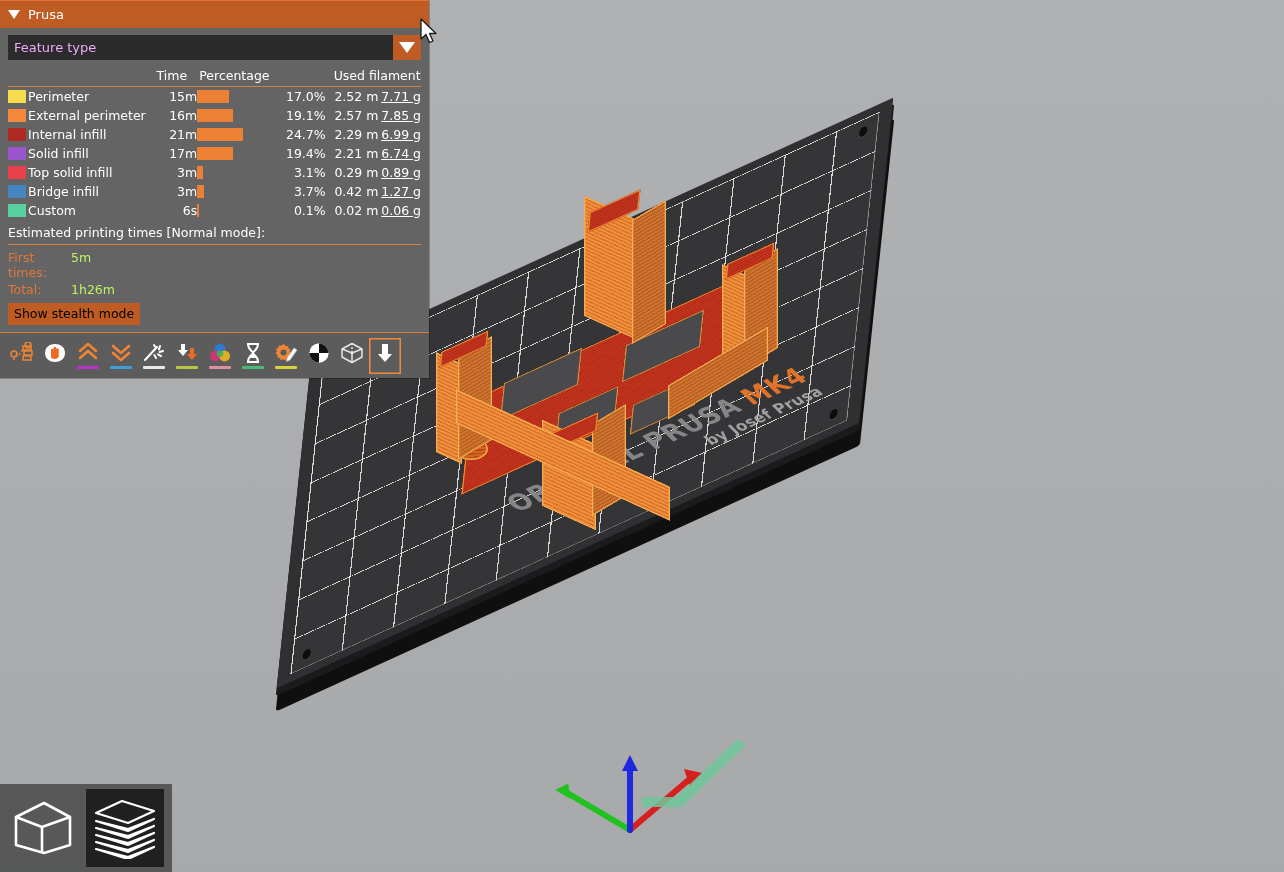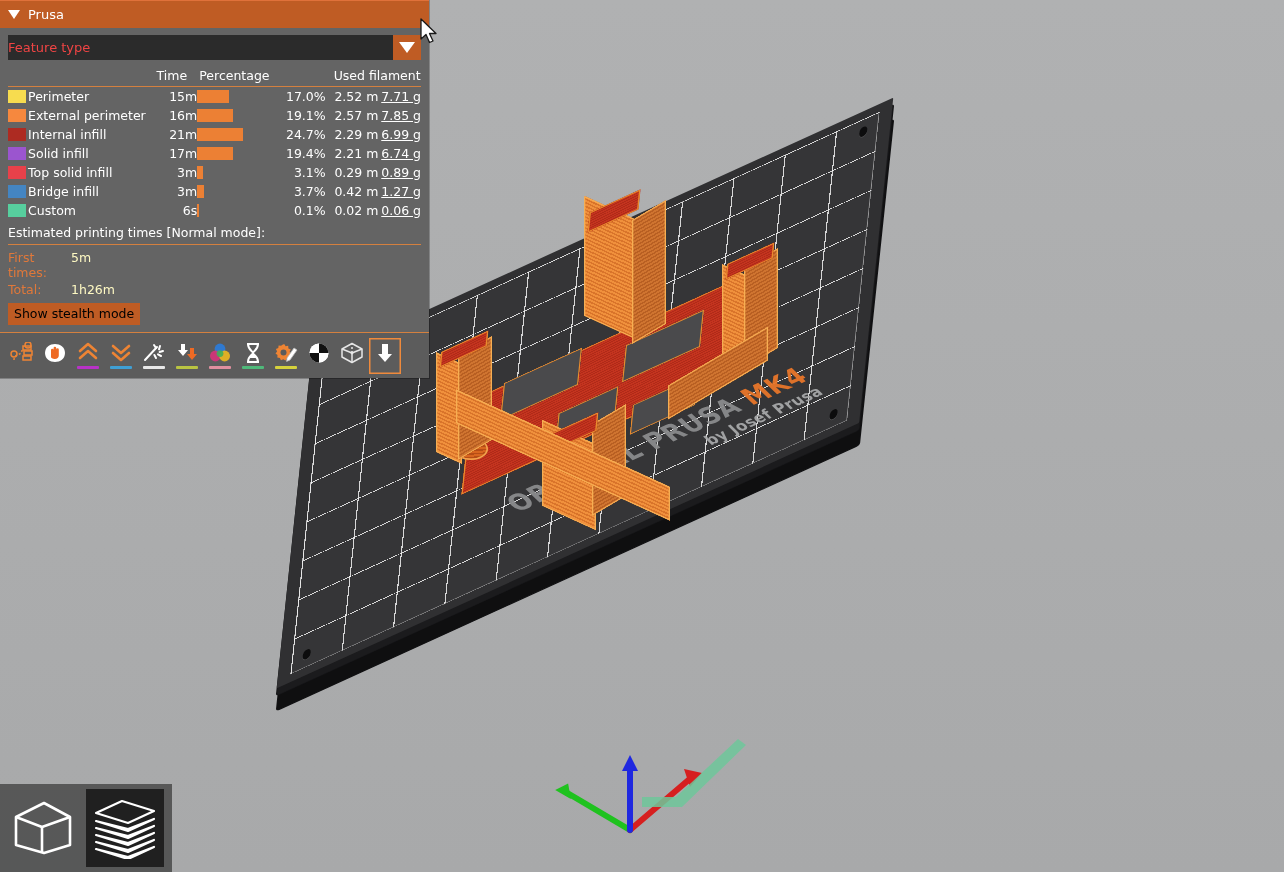--- a/index.html
+++ b/index.html
@@ -89,21 +89,21 @@
   .lg-title .tri{
     width:0;height:0;border-left:6px solid transparent;border-right:6px solid transparent;
     border-top:9px solid #ffffff;
   }
   .lg-body{padding:7px 8px 0 8px;}
 
   .lg-select{
     position:relative;height:25px;background:#2b2b2b;display:flex;align-items:center;
     margin-bottom:7px;
   }
-  .lg-select .val{padding-left:0;font-size:13px;color:#ef4444;flex:1;}
+  .lg-select .val{padding-left:6px;font-size:13px;color:#f0abfc;flex:1;}
   .lg-select .arrow{
     width:28px;height:25px;background:#bf5c24;display:flex;align-items:center;justify-content:center;
   }
   .lg-select .arrow i{
     display:block;width:0;height:0;border-left:8px solid transparent;border-right:8px solid transparent;
     border-top:11px solid #fff;
   }
 
   table.lg-table{width:100%;border-collapse:collapse;font-size:12.5px;color:#fff;}
   table.lg-table th{font-weight:normal;padding:1px 0 3px 0;white-space:nowrap;}
@@ -118,21 +118,21 @@
   .barbox{height:13px;position:relative;}
   .bar{height:13px;background:#ec8034;display:block;}
   td.c-pct{text-align:right;width:46px;padding-right:6px;}
   td.c-len{text-align:right;width:52px;padding-right:6px;}
   td.c-wt{text-align:right;width:42px;text-decoration:underline;}
 
   .lg-est{font-size:12.5px;color:#fff;padding:5px 0 4px 0;border-bottom:1px solid #d4803f;}
   .lg-times{padding-top:4px;font-size:12.5px;}
   .lg-times .row{display:flex;padding:1px 0;}
   .lg-times .lab{color:#e0783a;width:63px;}
-  .lg-times .v{color:#fef9c3;}
+  .lg-times .v{color:#bef264;}
   .btn-stealth{
     display:inline-block;margin:5px 0 7px 0;background:#bf5c24;color:#000000;
     font-size:12.5px;padding:3px 6px 4px 6px;cursor:pointer;
   }
   .lg-sep{height:1px;background:#d4803f;margin:0 -8px;}
 
   
   .lg-tools{
     height:45px;background:#5c5c5c;display:flex;align-items:center;
     padding:0 6px;gap:1px;position:relative;

